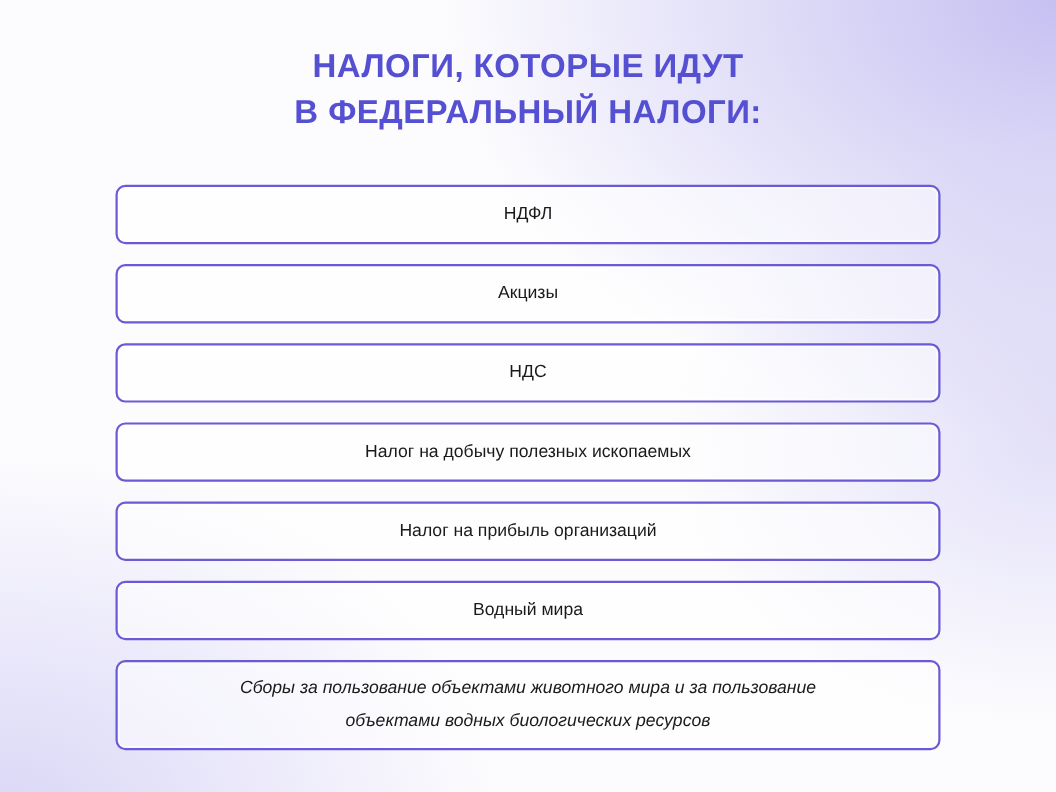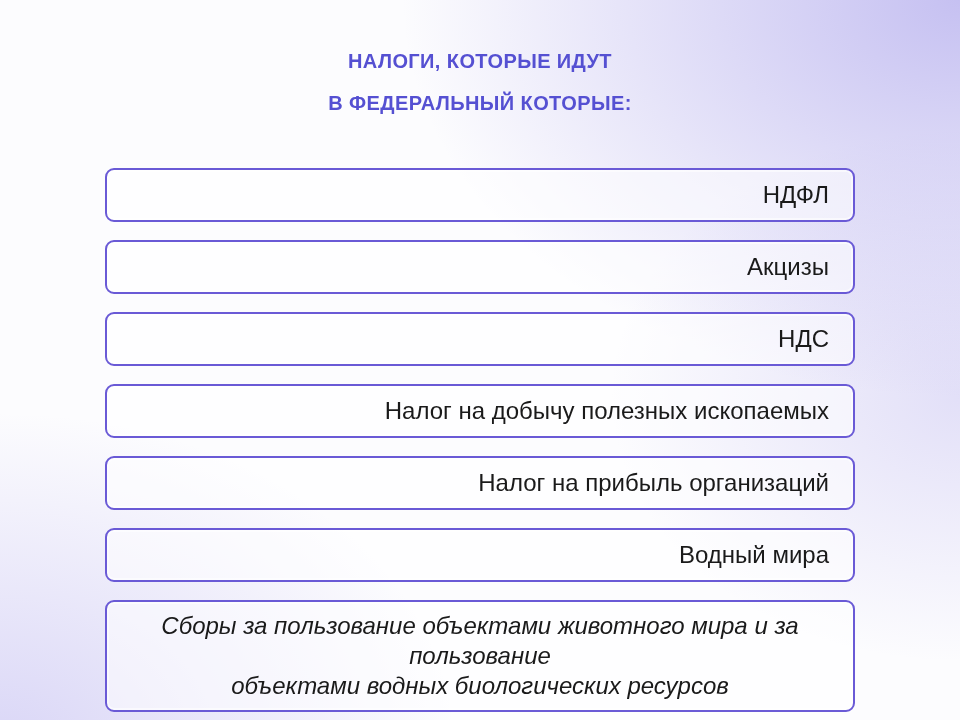--- a/index.html
+++ b/index.html
@@ -17,58 +17,58 @@
   .slide {
     position: relative;
     width: 960px;
     height: 720px;
     box-sizing: border-box;
   }
   .title {
     margin: 0;
     padding-top: 40px;
     text-align: center;
-    font-size: 20px;
+    font-size: 30px;
     line-height: 42px;
     font-weight: bold;
     letter-spacing: 0.4px;
     color: #5550d2;
   }
   .boxes {
     width: 750px;
     margin: 44px auto 0 auto;
   }
   .box {
     box-sizing: border-box;
     min-height: 54px;
     margin-bottom: 18px;
     padding: 9px 24px;
     border: 2px solid #6a5ad6;
     border-radius: 9px;
     background: rgba(255,255,255,0.55);
     box-shadow: inset 0 0 0 2px rgba(255,255,255,0.55);
     display: flex;
     align-items: center;
-    justify-content: flex-end;
+    justify-content: center;
     text-align: center;
-    font-size: 24px;
+    font-size: 16px;
     line-height: 30px;
     color: #1a1a1a;
     white-space: pre-line;
   }
   .box:last-child { margin-bottom: 0; font-style: italic; }
 </style>
 </head>
 <body>
 
 <div class="slide">
 
   <h1 class="title">
     <span>НАЛОГИ, КОТОРЫЕ ИДУТ</span><br>
-    <span>В ФЕДЕРАЛЬНЫЙ КОТОРЫЕ:</span>
+    <span>В ФЕДЕРАЛЬНЫЙ НАЛОГИ:</span>
   </h1>
 
   <div class="boxes" id="boxes">
       <div class="box"><span>НДФЛ</span></div>
       <div class="box"><span>Акцизы</span></div>
       <div class="box"><span>НДС</span></div>
       <div class="box"><span>Налог на добычу полезных ископаемых</span></div>
       <div class="box"><span>Налог на прибыль организаций</span></div>
       <div class="box"><span>Водный мира</span></div>
       <div class="box"><span>Сборы за пользование объектами животного мира и за пользование

